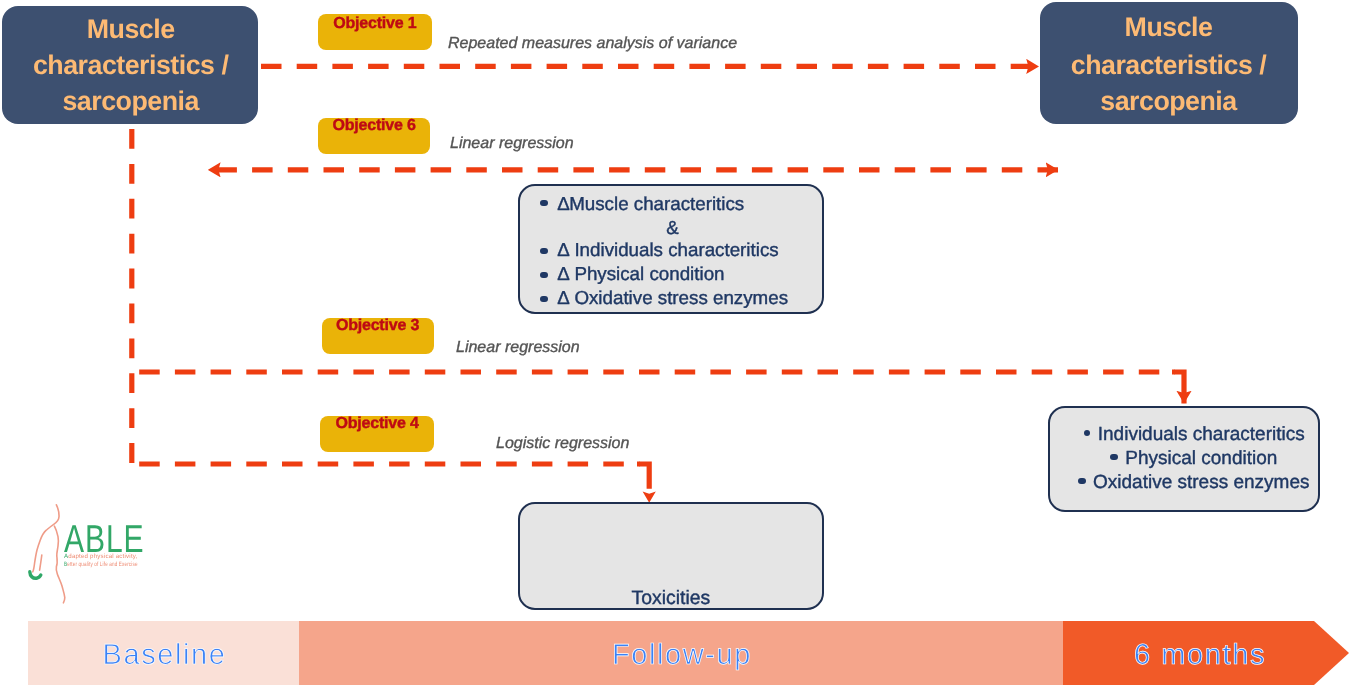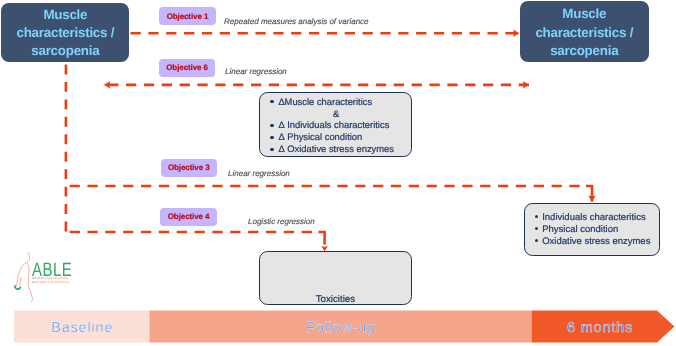--- a/index.html
+++ b/index.html
@@ -2,45 +2,45 @@
 <html><head>
 <meta charset="utf-8">
 <style>
   html,body{margin:0;padding:0;background:#ffffff;}
   body{width:676px;height:346px;overflow:hidden;font-family:"Liberation Sans",sans-serif;-webkit-font-smoothing:antialiased;text-rendering:geometricPrecision;}
   #stage{position:relative;width:676px;height:346px;background:#fff;will-change:transform;}
   .abs{position:absolute;}
 
   .navy-box{
     position:absolute;background:#3D5070;border-radius:8px;
-    color:#7dd3fc;font-weight:bold;text-align:center;
+    color:#fdba74;font-weight:bold;text-align:center;
     display:flex;align-items:center;justify-content:center;
     font-size:13.4px;line-height:18.1px;letter-spacing:-0.25px;
   }
   .outline-box{
     position:absolute;box-sizing:border-box;background:#e5e5e5;border:1.5px solid #1F3050;border-radius:8.5px;
     color:#1F3864;-webkit-text-stroke:0.2px #1F3864;
   }
   .obj-chip{
-    position:absolute;background:#c4b5fd;border-radius:4px;
+    position:absolute;background:#eab308;border-radius:4px;
     color:#BE0A14;font-weight:bold;font-size:8px;-webkit-text-stroke:0.2px #BE0A14;
-    display:flex;align-items:center;justify-content:center;
+    display:flex;justify-content:center;
     letter-spacing:-0.1px;line-height:1;
   }
   .obj-chip span{position:relative;top:0.5px;}
   .meth{
     position:absolute;font-style:italic;color:#555555;font-size:8px;white-space:nowrap;-webkit-text-stroke:0.18px #555555;
   }
   .bullets{list-style:none;margin:0;padding:0;}
   .bullets li{white-space:nowrap;position:relative;}
   .dot{display:inline-block;width:3.2px;height:3.2px;border-radius:50%;background:#1F3864;vertical-align:middle;margin-right:4px;margin-bottom:1px;}
   .dlist{font-size:9.4px;line-height:11.9px;padding-top:2.8px;padding-left:10.7px;}
   .dlist .dot{margin-right:5.2px;}
   .dlist .amp{text-align:center;padding-right:9px;}
-  .clist{font-size:9.5px;line-height:12.05px;padding-top:8.1px;padding-left:10.4px;}
+  .clist{font-size:9.5px;line-height:12.05px;padding-top:8.1px;padding-left:10.4px;text-align:center;}
   .tl-label{position:absolute;top:318px;text-align:center;color:#3b82f6;font-size:14.5px;
     line-height:20px;letter-spacing:0.8px;-webkit-text-stroke:0.35px #ffffff;}
 </style>
 </head>
 <body>
 
 <div id="stage">
 
   <svg class="abs" style="left:0;top:0;" width="676" height="346">
     <defs>

